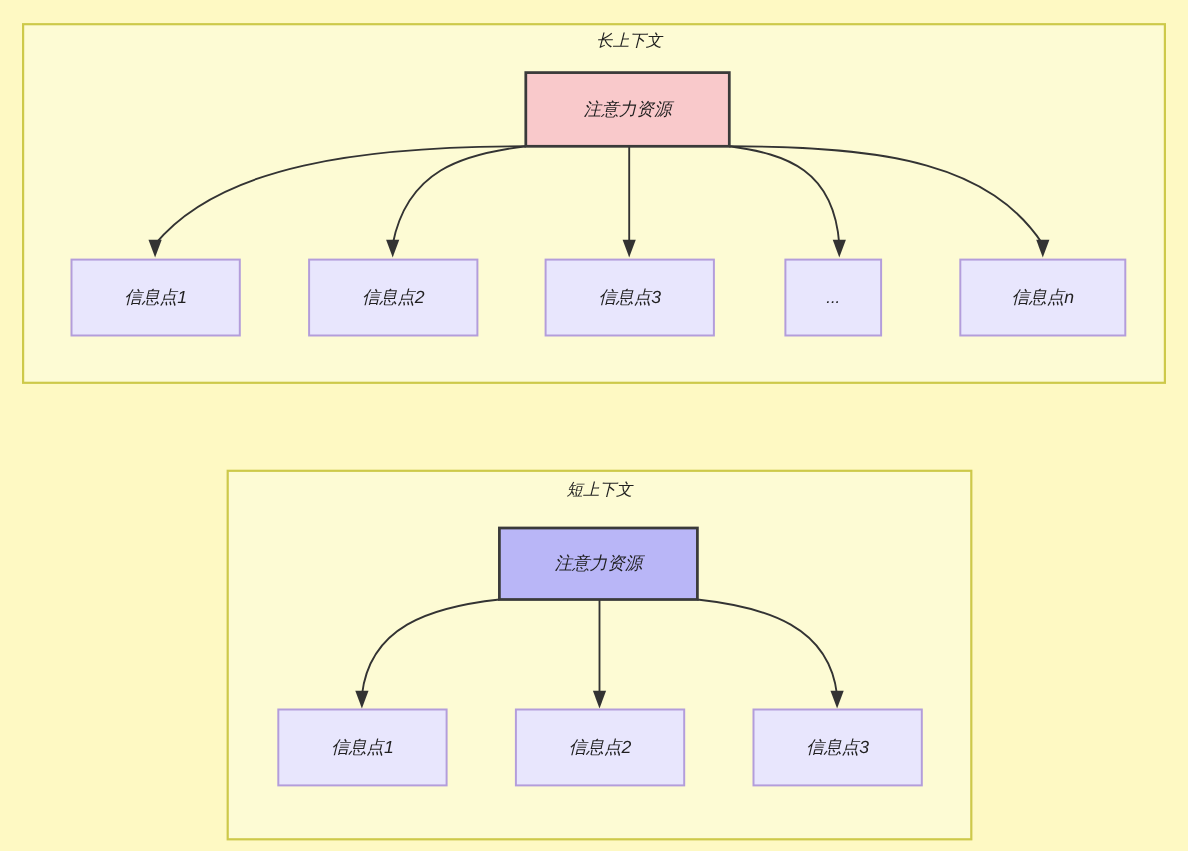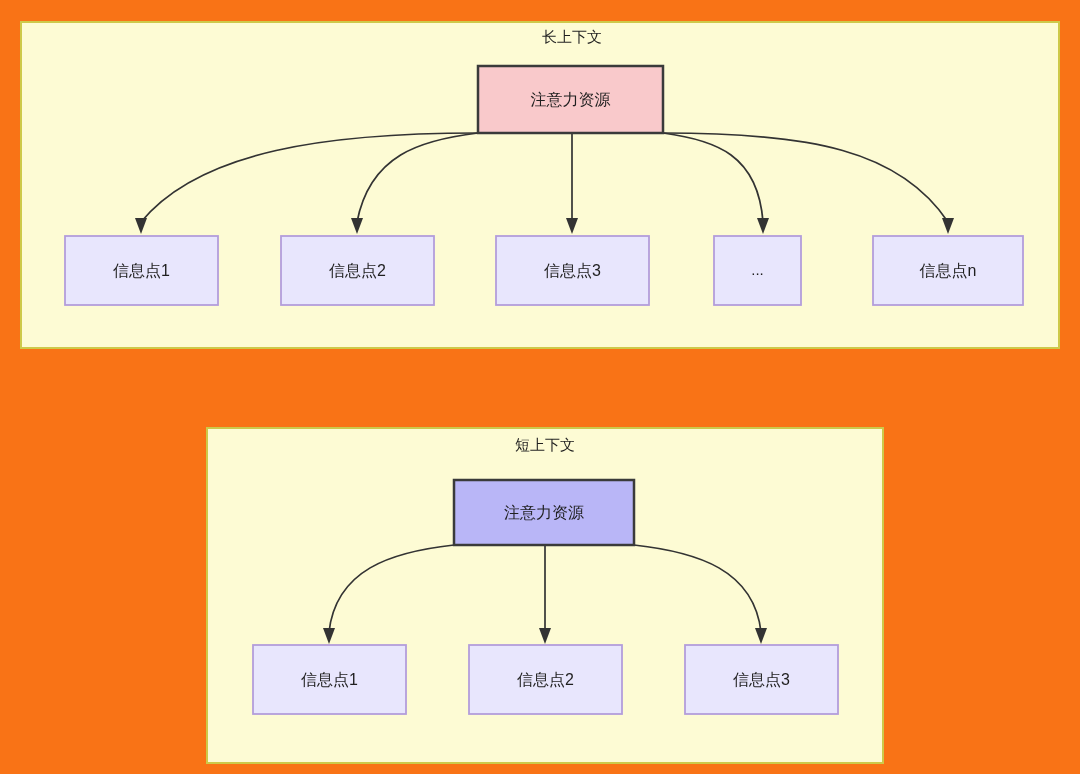--- a/index.html
+++ b/index.html
@@ -10,21 +10,22 @@
   body {
     width: 1080px;
     height: 774px;
     font-family: "Liberation Sans", "DejaVu Sans", sans-serif;
     overflow: hidden;
   }
   #canvas {
     position: relative;
     width: 1080px;
     height: 774px;
-    background: #f97316;
+    background: #fef9c3;
+    font-style: italic;
   }
   svg#diagram {
     position: absolute;
     top: 0;
     left: 0;
     width: 1080px;
     height: 774px;
   }
   .container-rect {
     fill: #fdfbd4;

